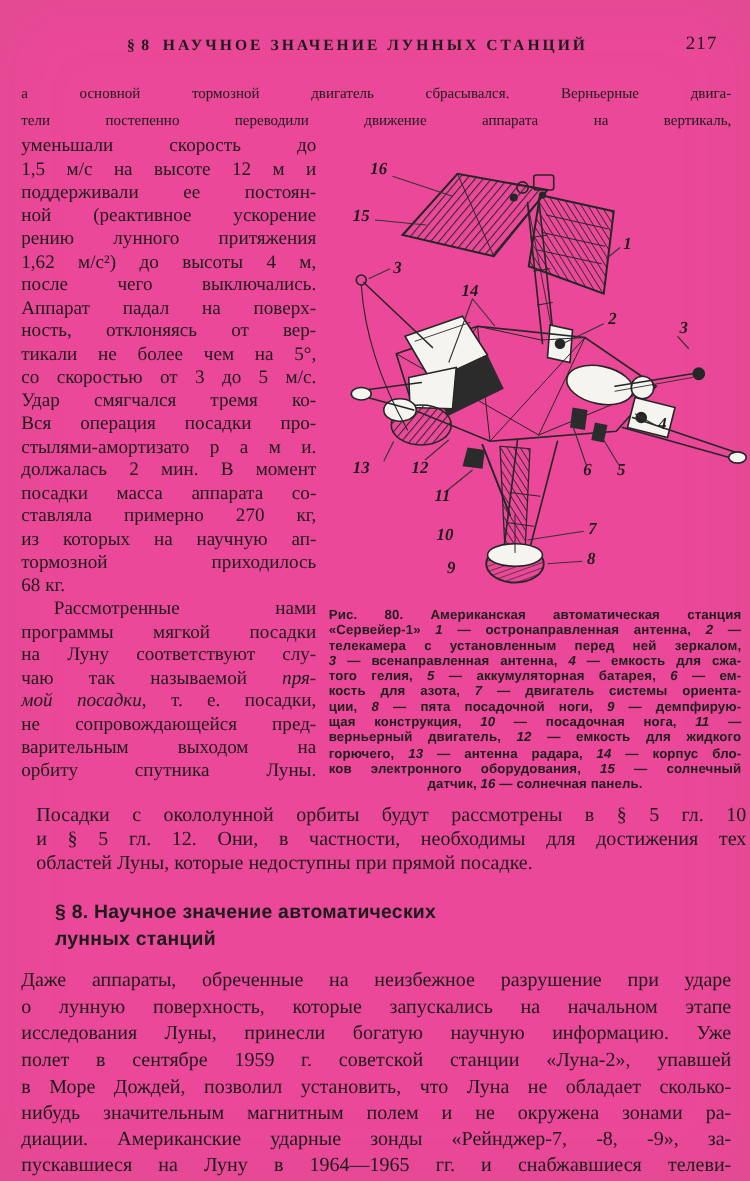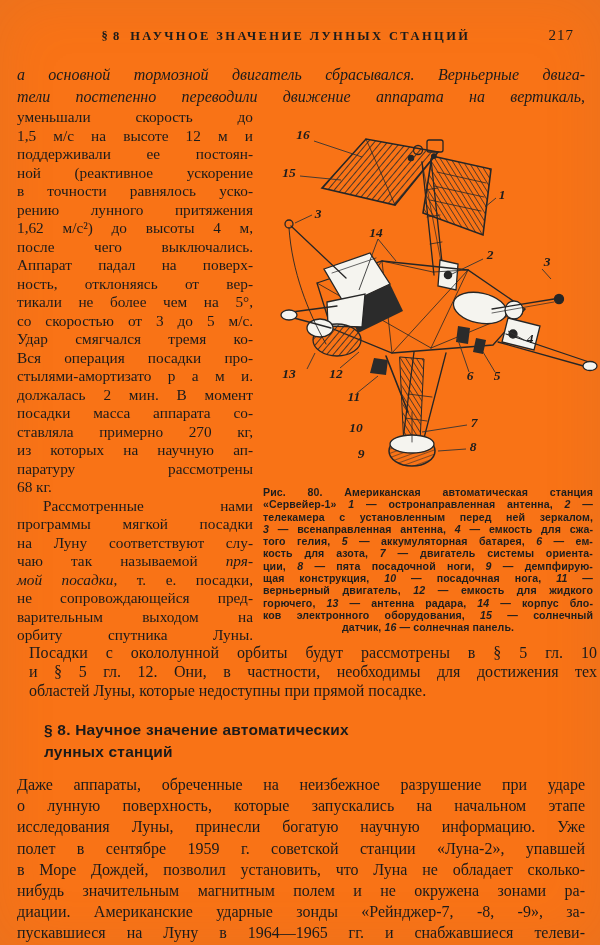--- a/index.html
+++ b/index.html
@@ -1,31 +1,31 @@
 <!DOCTYPE html>
 <html><head>
 <meta charset="utf-8">
 <style>
   html,body{margin:0;padding:0;background:#d8d6d0;}
-  .page{position:relative;width:600px;height:945px;margin:0 auto;background:#f97316;
+  .page{position:relative;width:600px;height:945px;margin:0 auto;background:#ec4899;
         color:#1b1b1b;font-family:"Liberation Serif",serif;overflow:hidden;
         box-shadow:inset 0 0 60px rgba(120,110,90,.12);}
   
   .running-header{position:absolute;left:17px;right:15px;top:29px;height:18px;}
   .rh-center{position:absolute;left:0;right:30px;text-align:center;
              font-size:12.5px;font-weight:bold;letter-spacing:2.4px;white-space:nowrap;}
   .rh-sec{margin-right:10px;letter-spacing:1px;}
   .rh-page{position:absolute;right:11px;top:-2px;font-size:15px;font-weight:normal;letter-spacing:1px;}
   
   .ln{text-align:justify;text-align-last:justify;}
   .ln.end{text-align-last:left;}
   .ln.ind{padding-left:26px;box-sizing:border-box;}
   .ln i{font-style:italic;}
   
-  .intro{position:absolute;left:17px;width:568px;top:64px;font-size:16px;line-height:21.5px;font-style:italic;}
+  .intro{position:absolute;left:17px;width:568px;top:64px;font-size:12px;line-height:21.5px;}
   .leftcol{position:absolute;left:17px;width:236px;top:108px;font-size:15.3px;line-height:18.5px;}
   .cont{position:absolute;left:29px;width:568px;top:643px;font-size:16px;line-height:19.2px;}
   .heading{position:absolute;left:44px;top:719px;font-family:"Liberation Sans",sans-serif;
            font-weight:bold;font-size:15.5px;line-height:22px;letter-spacing:.2px;}
   .bottom{position:absolute;left:17px;width:568px;top:774px;font-size:16px;line-height:21.2px;}
   
   .figure{position:absolute;left:262px;top:112px;width:338px;height:376px;}
   .figure svg{position:absolute;left:0;top:0;}
   .figlabel{position:absolute;transform:translate(-50%,-50%);
             font-family:"Liberation Serif",serif;font-style:italic;font-weight:bold;
@@ -55,36 +55,35 @@
   <div class="ln">а основной тормозной двигатель сбрасывался. Верньерные двига-</div>
       <div class="ln">тели постепенно переводили движение аппарата на вертикаль,</div>
     </div>
 
   <div class="leftcol">
 
   <div class="ln">уменьшали скорость до</div>
       <div class="ln">1,5 м/с на высоте 12 м и</div>
       <div class="ln">поддерживали ее постоян-</div>
       <div class="ln">ной (реактивное ускорение</div>
-      <div class="ln">в точности равнялось уско-</div>
       <div class="ln">рению лунного притяжения</div>
       <div class="ln">1,62 м/с²) до высоты 4 м,</div>
       <div class="ln">после чего выключались.</div>
       <div class="ln">Аппарат падал на поверх-</div>
       <div class="ln">ность, отклоняясь от вер-</div>
       <div class="ln">тикали не более чем на 5°,</div>
       <div class="ln">со скоростью от 3 до 5 м/с.</div>
       <div class="ln">Удар смягчался тремя ко-</div>
       <div class="ln">Вся операция посадки про-</div>
       <div class="ln">стылями-амортизато р а м и.</div>
       <div class="ln">должалась 2 мин. В момент</div>
       <div class="ln">посадки масса аппарата со-</div>
       <div class="ln">ставляла примерно 270 кг,</div>
       <div class="ln">из которых на научную ап-</div>
-      <div class="ln">паратуру рассмотрены</div>
+      <div class="ln">тормозной приходилось</div>
       <div class="ln end">68 кг.</div>
       <div class="ln ind">Рассмотренные нами</div>
       <div class="ln">программы мягкой посадки</div>
       <div class="ln">на Луну соответствуют слу-</div>
       <div class="ln">чаю так называемой <i>пря-</i></div>
       <div class="ln"><i>мой посадки</i>, т. е. посадки,</div>
       <div class="ln">не сопровождающейся пред-</div>
       <div class="ln">варительным выходом на</div>
       <div class="ln">орбиту спутника Луны.</div>
     </div>

